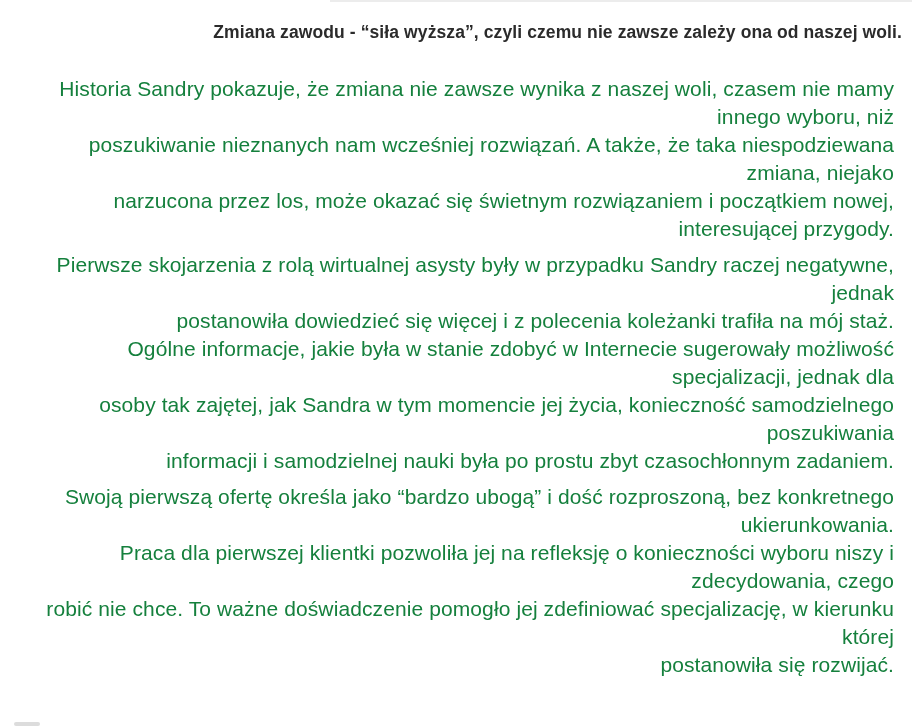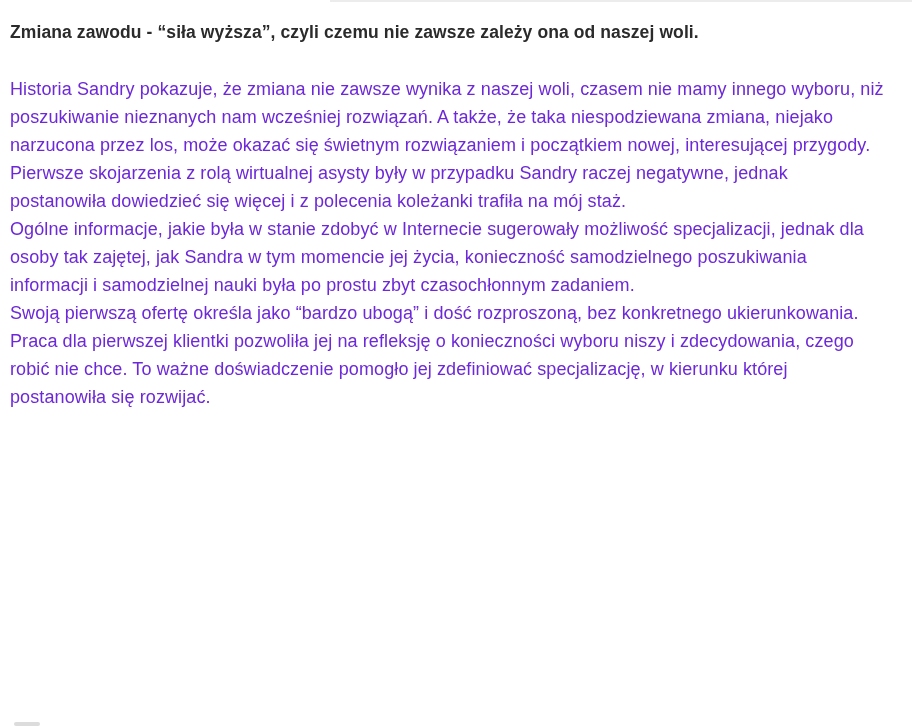--- a/index.html
+++ b/index.html
@@ -29,38 +29,39 @@
     left: 14px;
     width: 26px;
     height: 4px;
     border-radius: 2px;
     background: #dcdcdc;
   }
   .article {
     padding: 21px 10px 0 10px;
     box-sizing: border-box;
     width: 912px;
+    text-align: right;
   }
   .article h3 {
     margin: 31px 0;
     font-size: 17.5px;
     line-height: 23px;
     font-weight: 700;
     color: #2b2b2b;
     letter-spacing: 0.1px;
   }
   .article h3:first-child {
     margin-top: 0;
   }
   .article p {
-    margin: 0;
-    font-size: 18px;
+    margin: 8px;
+    font-size: 21px;
     line-height: 28px;
     font-weight: 400;
-    color: #6d28d9;
+    color: #15803d;
     white-space: pre-line;
     letter-spacing: 0.1px;
   }
 </style>
 </head>
 <body>
 
 <div class="top-artifact"></div>
 
 <main class="article">

